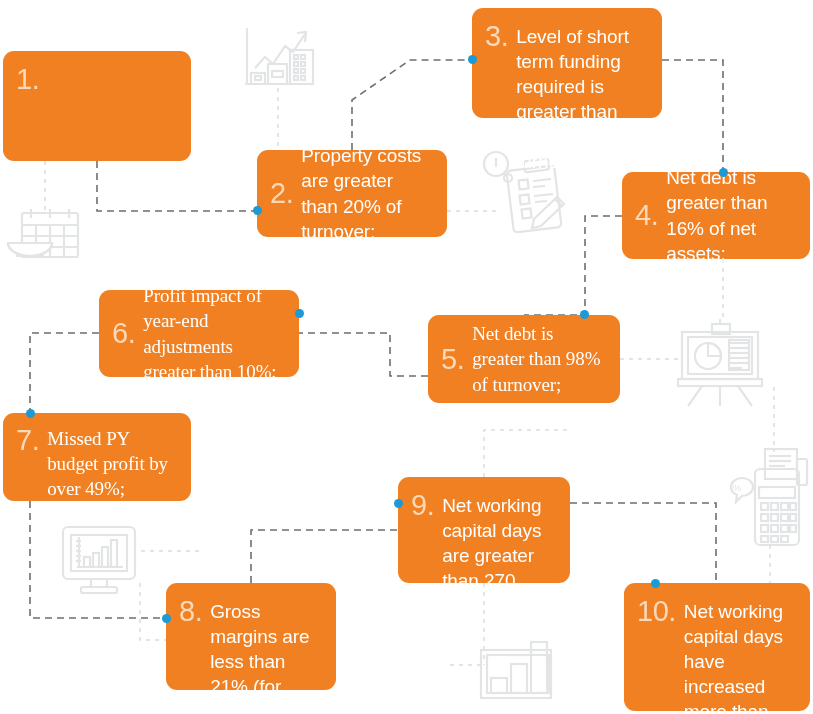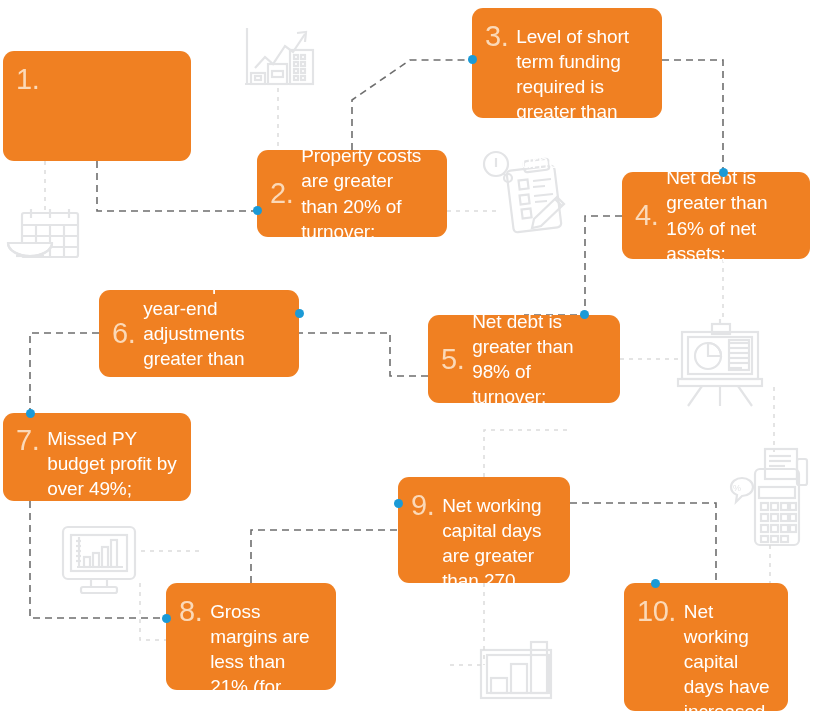--- a/index.html
+++ b/index.html
@@ -66,25 +66,25 @@
   
   #card-1  { left: 3px;   top: 51px;  width: 188px; height: 110px; }
   #card-2  { left: 257px; top: 150px; width: 190px; height: 87px;  align-items: center; }
   #card-3  { left: 472px; top: 8px;   width: 190px; height: 110px; }
   #card-4  { left: 622px; top: 172px; width: 188px; height: 87px;  align-items: center; }
   #card-5  { left: 428px; top: 315px; width: 192px; height: 88px;  align-items: center; }
   #card-6  { left: 99px;  top: 290px; width: 200px; height: 87px;  align-items: center; }
   #card-7  { left: 3px;   top: 413px; width: 188px; height: 88px;  align-items: flex-start; }
   #card-8  { left: 166px; top: 583px; width: 170px; height: 107px; }
   #card-9  { left: 398px; top: 477px; width: 172px; height: 106px; }
-  #card-10 { left: 624px; top: 583px; width: 164px; height: 128px; }
+  #card-10 { left: 624px; top: 583px; width: 186px; height: 128px; }
 
   #card-2 .card-num, #card-4 .card-num, #card-5 .card-num,
   #card-6 .card-num, #card-7 .card-num { margin-top: 0px; }
-  #card-5 .card-text, #card-6 .card-text, #card-7 .card-text { padding-top: 0; }
+  #card-5 .card-text, #card-6 .card-text, #card-7 .card-text { padding-top: 0; font-family: Liberation Serif, serif; }
   #card-2 .card-text, #card-4 .card-text { padding-top: 0; }
 
   .dot { position: absolute; width: 9px; height: 9px; border-radius: 50%;
          background: #1B9AD6; }
 </style>
 </head>
 <body>
 
 <div id="canvas">
 

